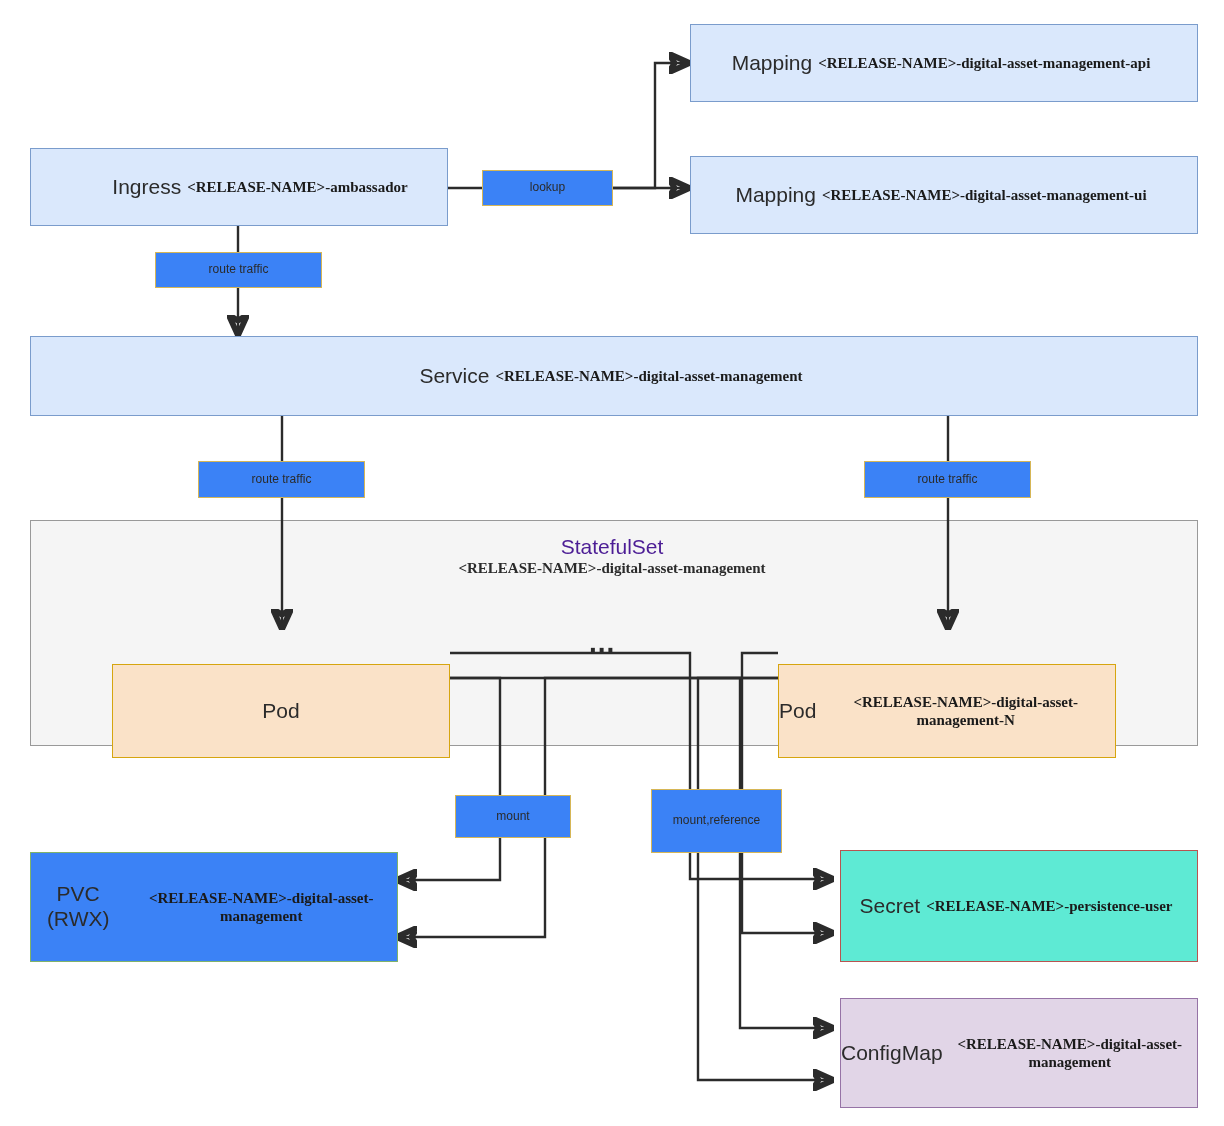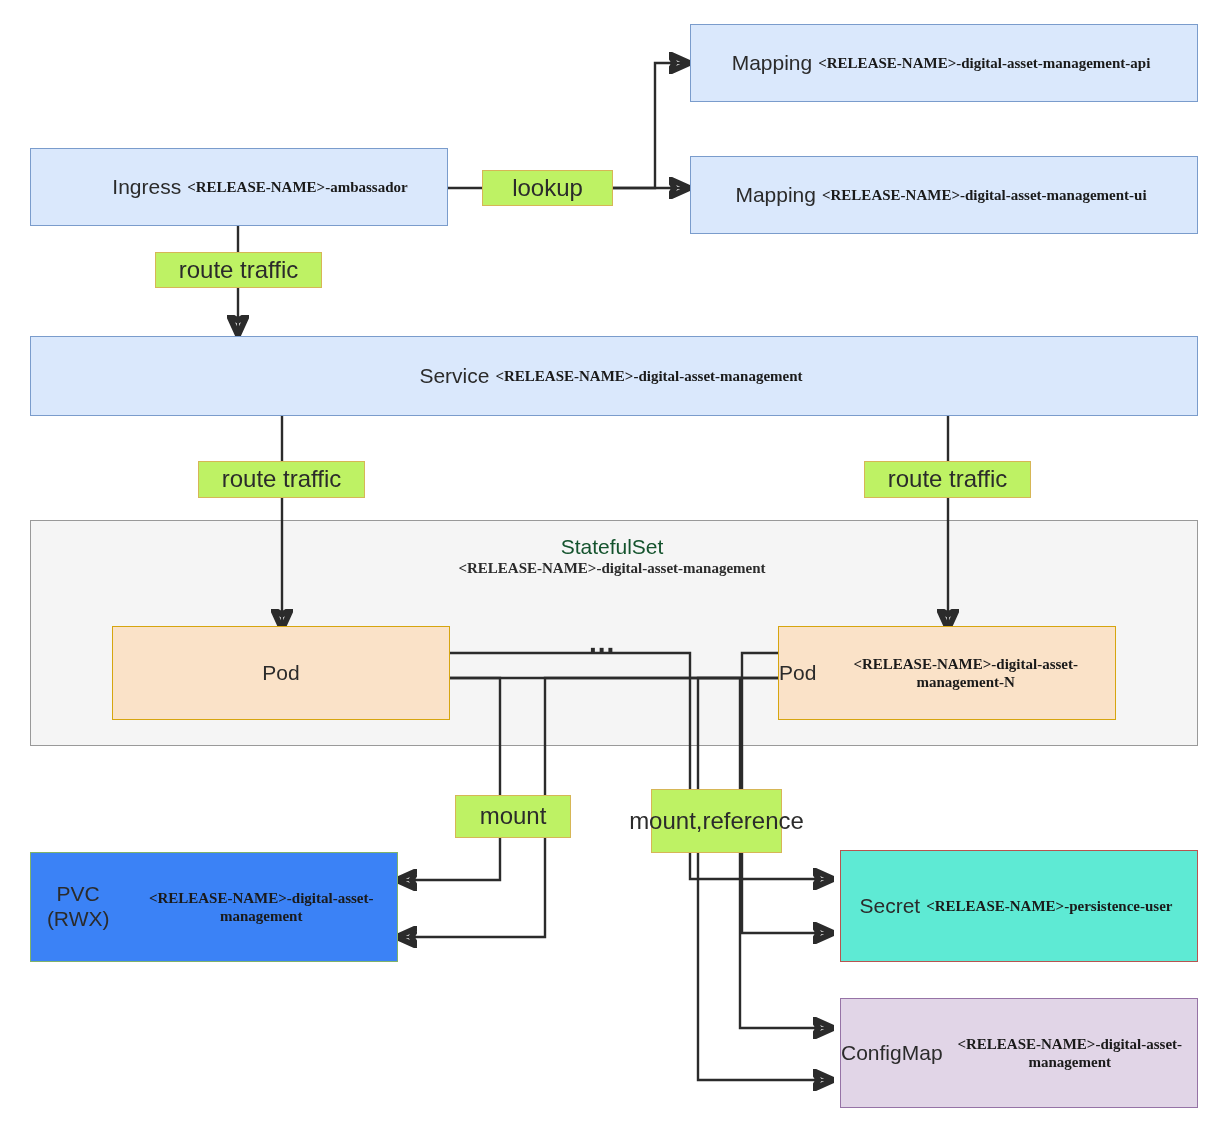--- a/index.html
+++ b/index.html
@@ -36,56 +36,56 @@
   .node .subtitle {
     font-size: 15px;
     font-weight: bold;
     color: #1a1a1a;
     line-height: 1.22;
     font-family: "Liberation Serif", serif;
     padding: 0 6px;
   }
   
   .k-blue   { background: #dae8fc; border: 1.4px solid #7a9ccc; }
-  .k-orange { background: #fae2c8; border: 1.4px solid #d6a githubf; }
+  .k-orange { background: #fae2c8; border: 1.4px solid #d6a githubf; margin-top: 38px; }
   .k-orange { background: #fae2c8; border: 1.4px solid #d6a50f; }
   .k-green  { background: #3b82f6; border: 1.4px solid #80b36a; }
   .k-red    { background: #5eead4; border: 1.4px solid #b85450; }
   .k-purple { background: #e1d5e7; border: 1.4px solid #9673a6; }
   .k-group  { background: #f5f5f5; border: 1.4px solid #999999; }
 
   .group-label {
     position: absolute;
     left: 0; right: 0;
     text-align: center;
     z-index: 4;
   }
   .group-label .title {
     font-size: 21px;
-    color: #14532d;
+    color: #4c1d95;
     line-height: 1.2;
   }
   .group-label .subtitle {
     font-size: 15px;
     font-weight: bold;
     color: #2b2b2b;
     font-family: "Liberation Serif", serif;
     line-height: 1.3;
   }
   
   .elabel {
     position: absolute;
     box-sizing: border-box;
-    background: #bef264;
+    background: #3b82f6;
     border: 1.4px solid #d6b656;
     display: flex;
     align-items: center;
     justify-content: center;
     text-align: center;
-    font-size: 24px;
+    font-size: 12px;
     color: #2b2b2b;
     line-height: 1.12;
     z-index: 8;
   }
   .ellipsis {
     position: absolute;
     font-size: 28px;
     font-weight: bold;
     color: #2b2b2b;
     letter-spacing: 1px;

